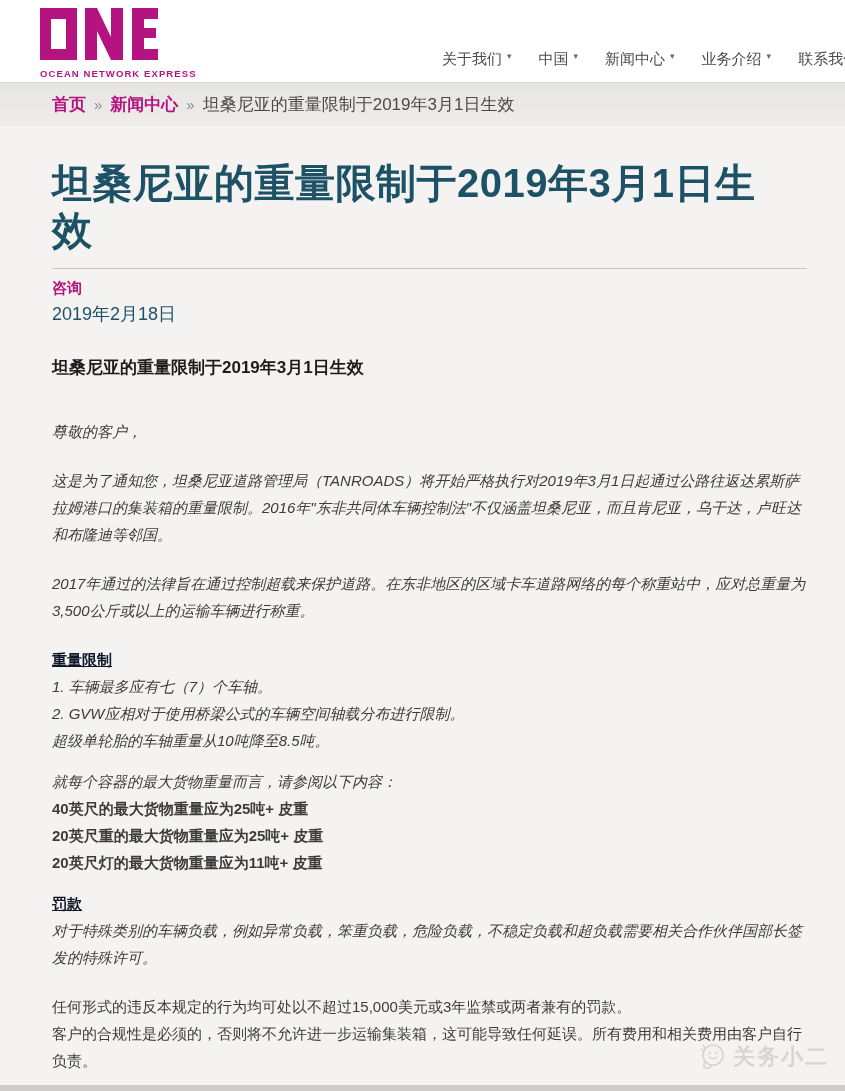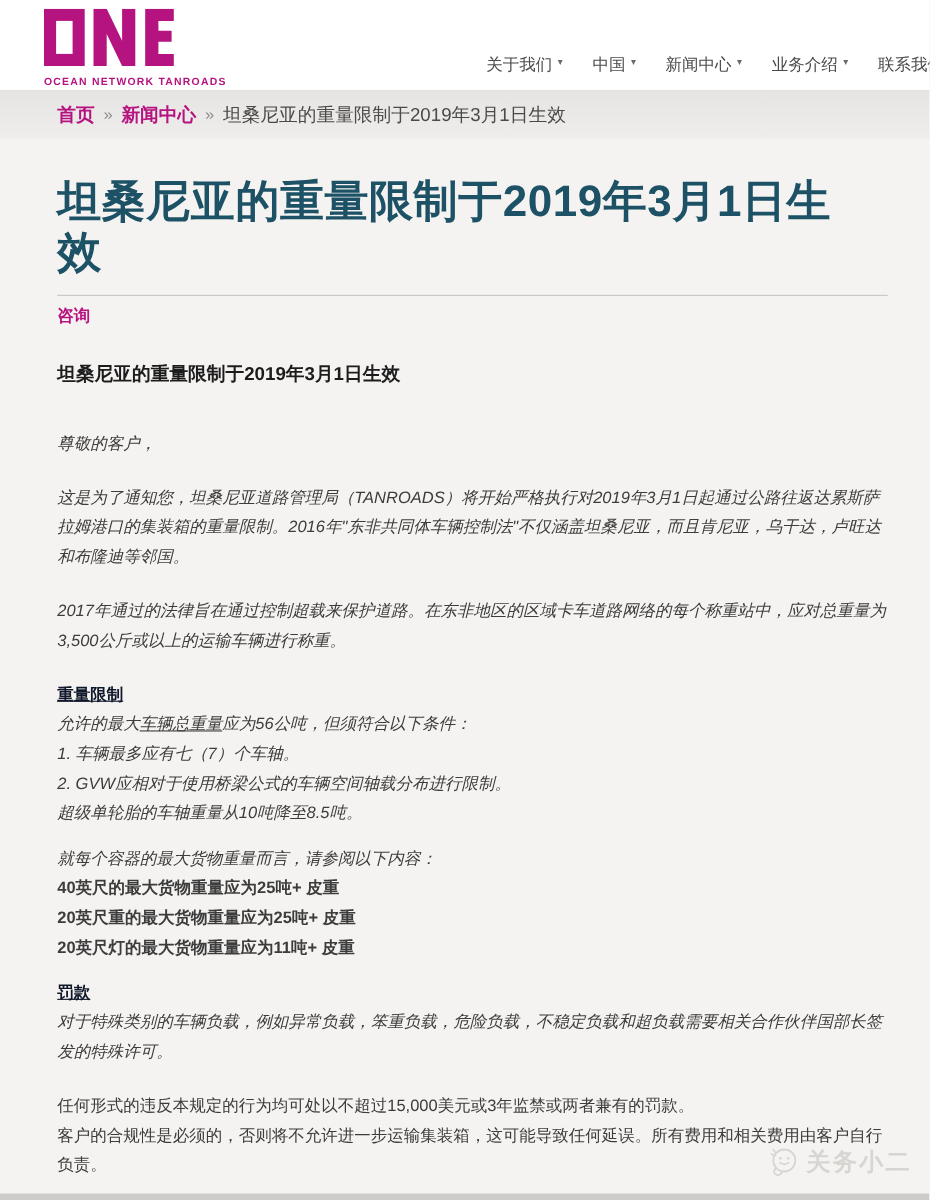--- a/index.html
+++ b/index.html
@@ -75,21 +75,21 @@
 
 <div class="page">
 
   <header class="header">
     <div class="logo">
       <svg width="128" height="52" viewBox="0 0 128 52">
         <rect x="5.5" y="5.5" width="26" height="41" fill="none" stroke="#b5137f" stroke-width="11"></rect>
         <polygon fill="#b5137f" points="45,0 57,0 71,29 71,0 83,0 83,52 71,52 57,23 57,52 45,52"></polygon>
         <path fill="#b5137f" d="M92,0 h26 v11 h-14 v9 h12 v10 h-12 v11 h14 v11 h-26 z"></path>
       </svg>
-      <div class="logo-tagline">OCEAN NETWORK TANROADS</div>
+      <div class="logo-tagline">OCEAN NETWORK EXPRESS</div>
     </div>
     <nav class="nav">
       <div class="nav-item">
         <span>关于我们</span>
         <span class="caret">▾</span>
       </div>
       <div class="nav-item">
         <span>中国</span>
         <span class="caret">▾</span>
       </div>
@@ -113,32 +113,32 @@
     <span class="crumb-sep">»</span>
     <span class="crumb-link">新闻中心</span>
     <span class="crumb-sep">»</span>
     <span>坦桑尼亚的重量限制于2019年3月1日生效</span>
   </div>
 
   <main class="content">
     <h1 class="article-title">坦桑尼亚的重量限制于2019年3月1日生效</h1>
     <hr class="title-rule">
     <div class="article-category">咨询</div>
+    <div class="article-date">2019年2月18日</div>
 
     <div class="article-body">
       <div class="body-heading">坦桑尼亚的重量限制于2019年3月1日生效</div>
 
       <p class="para gap-lg">尊敬的客户，</p>
 
       <p class="para gap-lg">这是为了通知您，坦桑尼亚道路管理局（TANROADS）将开始严格执行对2019年3月1日起通过公路往返达累斯萨拉姆港口的集装箱的重量限制。2016年"东非共同体车辆控制法"不仅涵盖坦桑尼亚，而且肯尼亚，乌干达，卢旺达和布隆迪等邻国。</p>
 
       <p class="para gap-lg">2017年通过的法律旨在通过控制超载来保护道路。在东非地区的区域卡车道路网络的每个称重站中，应对总重量为3,500公斤或以上的运输车辆进行称重。</p>
 
       <p class="para section-heading">重量限制</p>
-      <p class="para it"><span>允许的最大</span><span class="u">车辆总重量</span><span>应为56公吨，但须符合以下条件：</span></p>
       <p class="para it">1. 车辆最多应有七（7）个车轴。</p>
       <p class="para it">2. GVW应相对于使用桥梁公式的车辆空间轴载分布进行限制。</p>
       <p class="para it gap-md">超级单轮胎的车轴重量从10吨降至8.5吨。</p>
 
       <p class="para it">就每个容器的最大货物重量而言，请参阅以下内容：</p>
       <p class="para bi">40英尺的最大货物重量应为25吨+ 皮重</p>
       <p class="para bi">20英尺重的最大货物重量应为25吨+ 皮重</p>
       <p class="para bi gap-md">20英尺灯的最大货物重量应为11吨+ 皮重</p>
 
       <p class="para section-heading">罚款</p>

